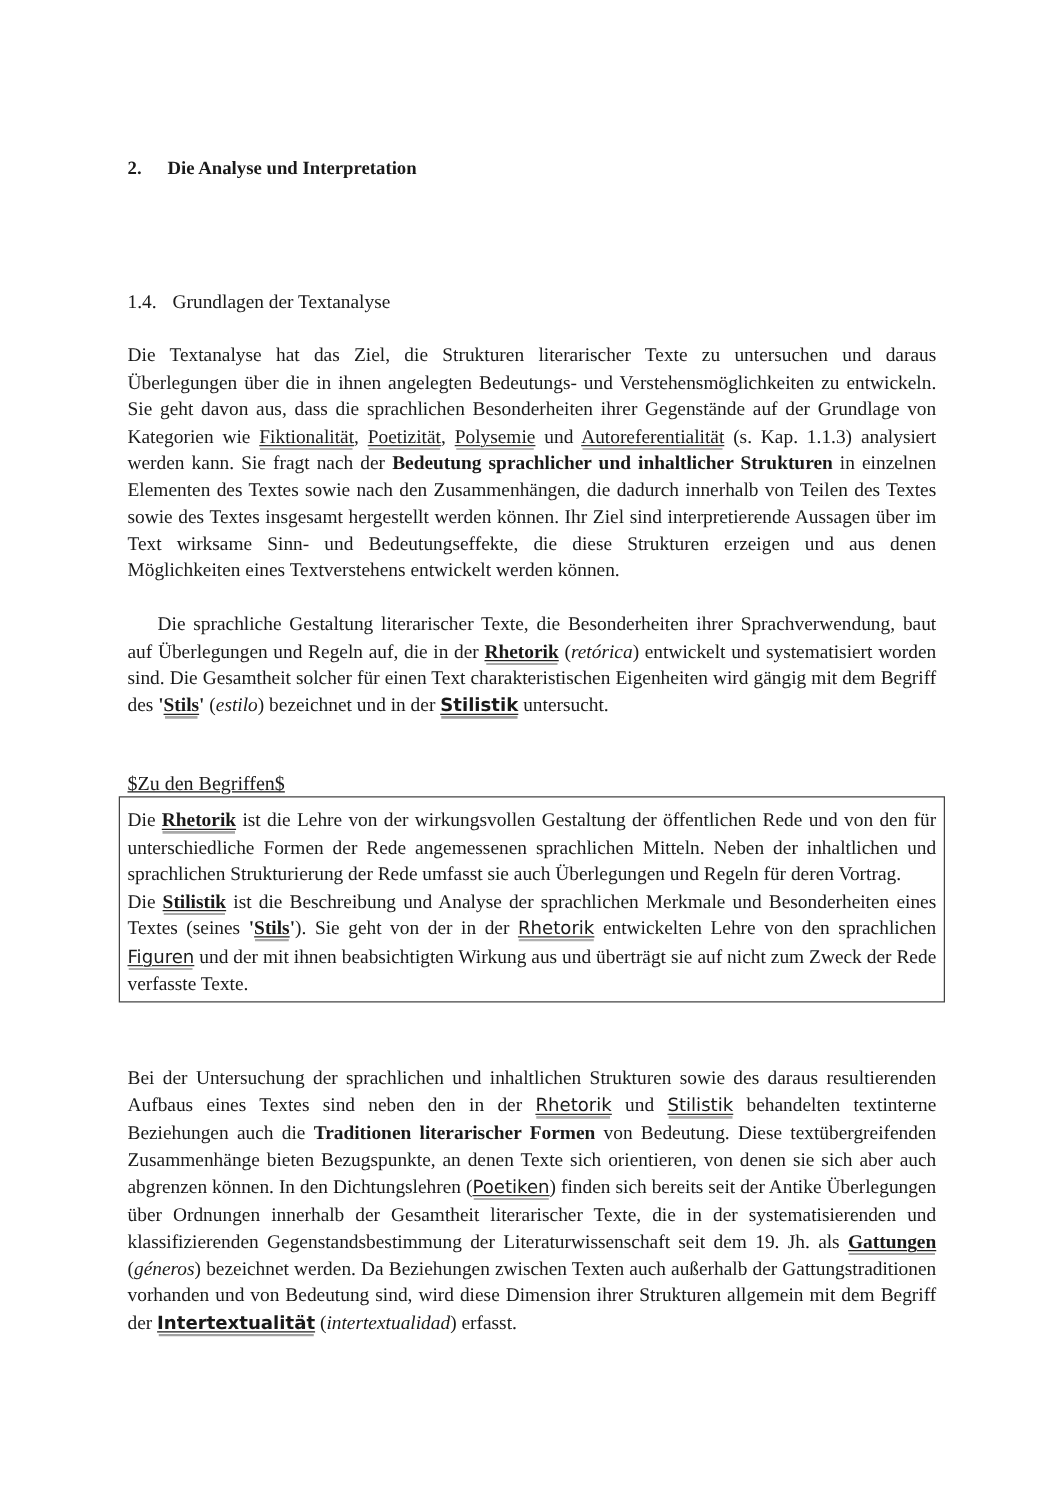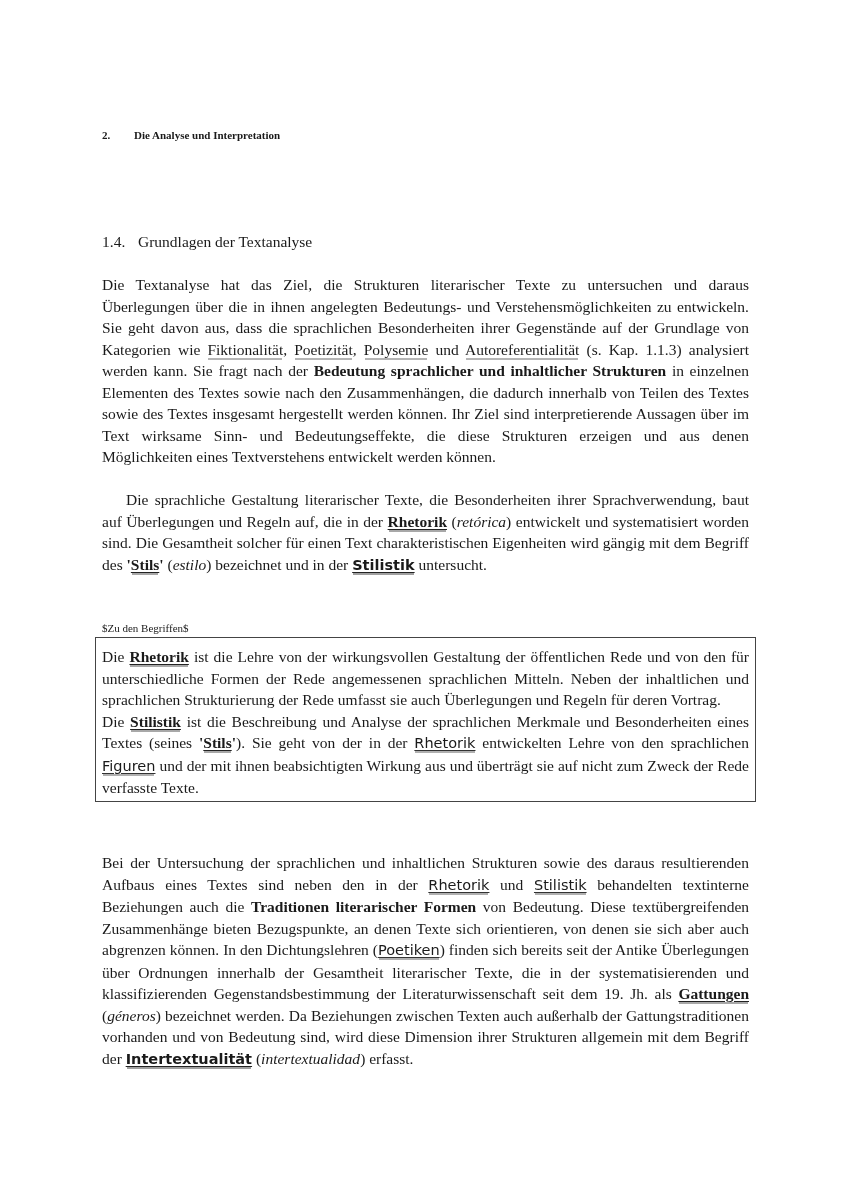--- a/index.html
+++ b/index.html
@@ -19,21 +19,21 @@
       position: absolute;
       left: 102px;
       top: 0;
       width: 647px;
     }
     .chapter-heading {
       position: absolute;
       left: 0;
       top: 124px;
       font-weight: bold;
-      font-size: 11px;
+      font-size: 15px;
       line-height: 22px;
     }
     .chapter-heading .num {
       display: inline-block;
       width: 32px;
     }
     .chapter-heading .line2 {
       padding-left: 32px;
     }
     .section-heading {
@@ -56,37 +56,39 @@
       text-align: justify;
       margin: 0;
     }
     .p1 { top: 274px; }
     .p2 { top: 489px; text-indent: 24px; }
     .p3 { top: 852px; }
     .box-label {
       position: absolute;
       left: 0;
       top: 617px;
-      font-size: 11px;
+      font-size: 16px;
       line-height: 22px;
+      text-decoration: underline;
     }
     .def-box {
       position: absolute;
       left: -7px;
       top: 637px;
       width: 647px;
       padding: 8px 6px 2px 6px;
       border: 1.3px solid #444;
       font-size: 15.5px;
       line-height: 21.5px;
       text-align: justify;
     }
     .def-box p { margin: 0; }
     
     .u {
+      text-decoration: underline;
       text-decoration-color: #333;
       text-decoration-thickness: 1px;
       text-underline-offset: 2px;
       box-shadow: 0 3px 0 -1px #b5b5b5;
     }
     .ub {
       font-weight: bold;
       text-decoration: underline;
       text-decoration-color: #222;
       text-decoration-thickness: 1px;

